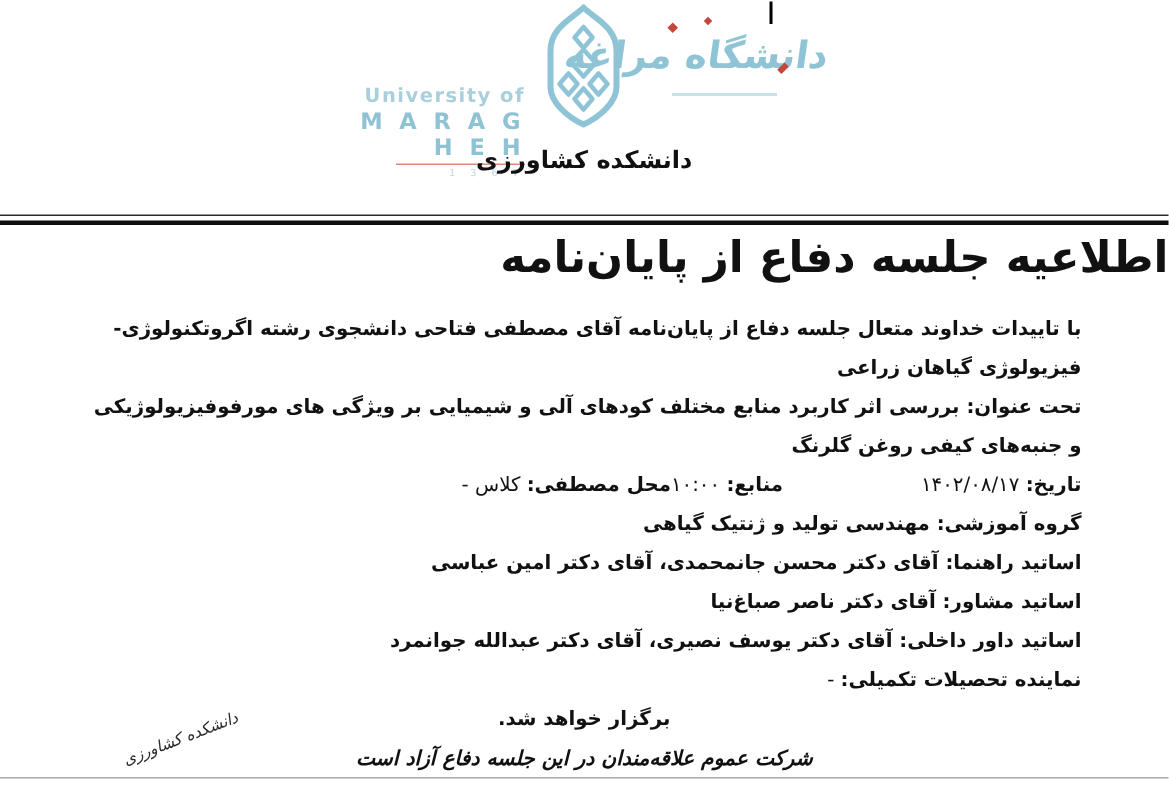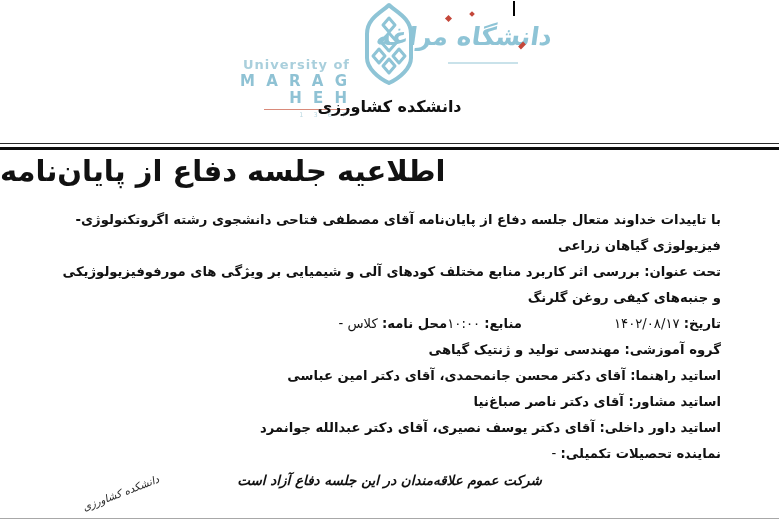--- a/index.html
+++ b/index.html
@@ -36,21 +36,21 @@
   .accent-red.a3{left:520px;top:40px;width:4px;height:7px;}
 
   
   .faculty{
     position:absolute;top:97px;left:0;right:0;text-align:center;
     font-size:16px;font-weight:bold;letter-spacing:.5px;
   }
   .rule-thin{position:absolute;top:143px;left:0;right:0;height:1px;background:#2a2a2a;}
   .rule-thick{position:absolute;top:147px;left:0;right:0;height:3px;background:#0d0d0d;}
   .doc-title{
-    position:absolute;top:154px;left:0;right:0;text-align:left;
+    position:absolute;top:154px;left:0;right:0;text-align:right;
     font-size:29px;font-weight:bold;
   }
 
   
   .body-text{
     position:absolute;top:207px;right:58px;left:58px;
     font-size:13.2px;line-height:26px;text-align:right;
   }
   .b{font-weight:bold;}
   .u{text-underline-offset:3px;}
@@ -111,33 +111,34 @@
   <div class="rule-thick"></div>
 
   <div class="doc-title">اطلاعیه جلسه دفاع از پایان‌نامه</div>
 
   <div class="body-text">
 
     <div><span class="b">با تاییدات خداوند متعال جلسه دفاع از پایان‌نامه </span><span class="b u">آقای مصطفی فتاحی</span><span class="b"> دانشجوی رشته اگروتکنولوژی- فیزیولوژی گیاهان زراعی</span></div>
 
     <div><span class="b">تحت عنوان:</span><span class="b"> بررسی اثر کاربرد منابع مختلف کودهای آلی و شیمیایی بر ویژگی های مورفوفیزیولوژیکی و جنبه‌های کیفی روغن گلرنگ</span></div>
 
-    <div><span class="b">تاریخ:</span><span class="gap-lg"> ۱۴۰۲/۰۸/۱۷</span><span class="b">منابع:</span><span class="gap-md"> ۱۰:۰۰</span><span class="b">محل نامه:</span><span> کلاس -</span></div>
+    <div><span class="b">تاریخ:</span><span class="gap-lg"> ۱۴۰۲/۰۸/۱۷</span><span class="b">منابع:</span><span class="gap-md"> ۱۰:۰۰</span><span class="b">محل مصطفی:</span><span> کلاس -</span></div>
 
     <div><span class="b">گروه آموزشی:</span><span class="b"> مهندسی تولید و ژنتیک گیاهی</span></div>
 
     <div><span class="b">اساتید راهنما:</span><span class="b"> آقای دکتر محسن جانمحمدی، آقای دکتر امین عباسی</span></div>
 
     <div><span class="b">اساتید مشاور:</span><span class="b"> آقای دکتر ناصر صباغ‌نیا</span></div>
 
     <div><span class="b">اساتید داور داخلی:</span><span class="b"> آقای دکتر یوسف نصیری، آقای دکتر عبدالله جوانمرد</span></div>
 
 
     <div><span class="b">نماینده تحصیلات تکمیلی:</span><span> -</span></div>
 
+    <div class="center-line b">برگزار خواهد شد.</div>
 
     <div class="note-line">شرکت عموم علاقه‌مندان در این جلسه دفاع آزاد است</div>
   </div>
 
   <div class="signature">دانشکده کشاورزی</div>
 
   <div class="bottom-rule"></div>
   <div class="text-cursor"></div>
 
 </div>

